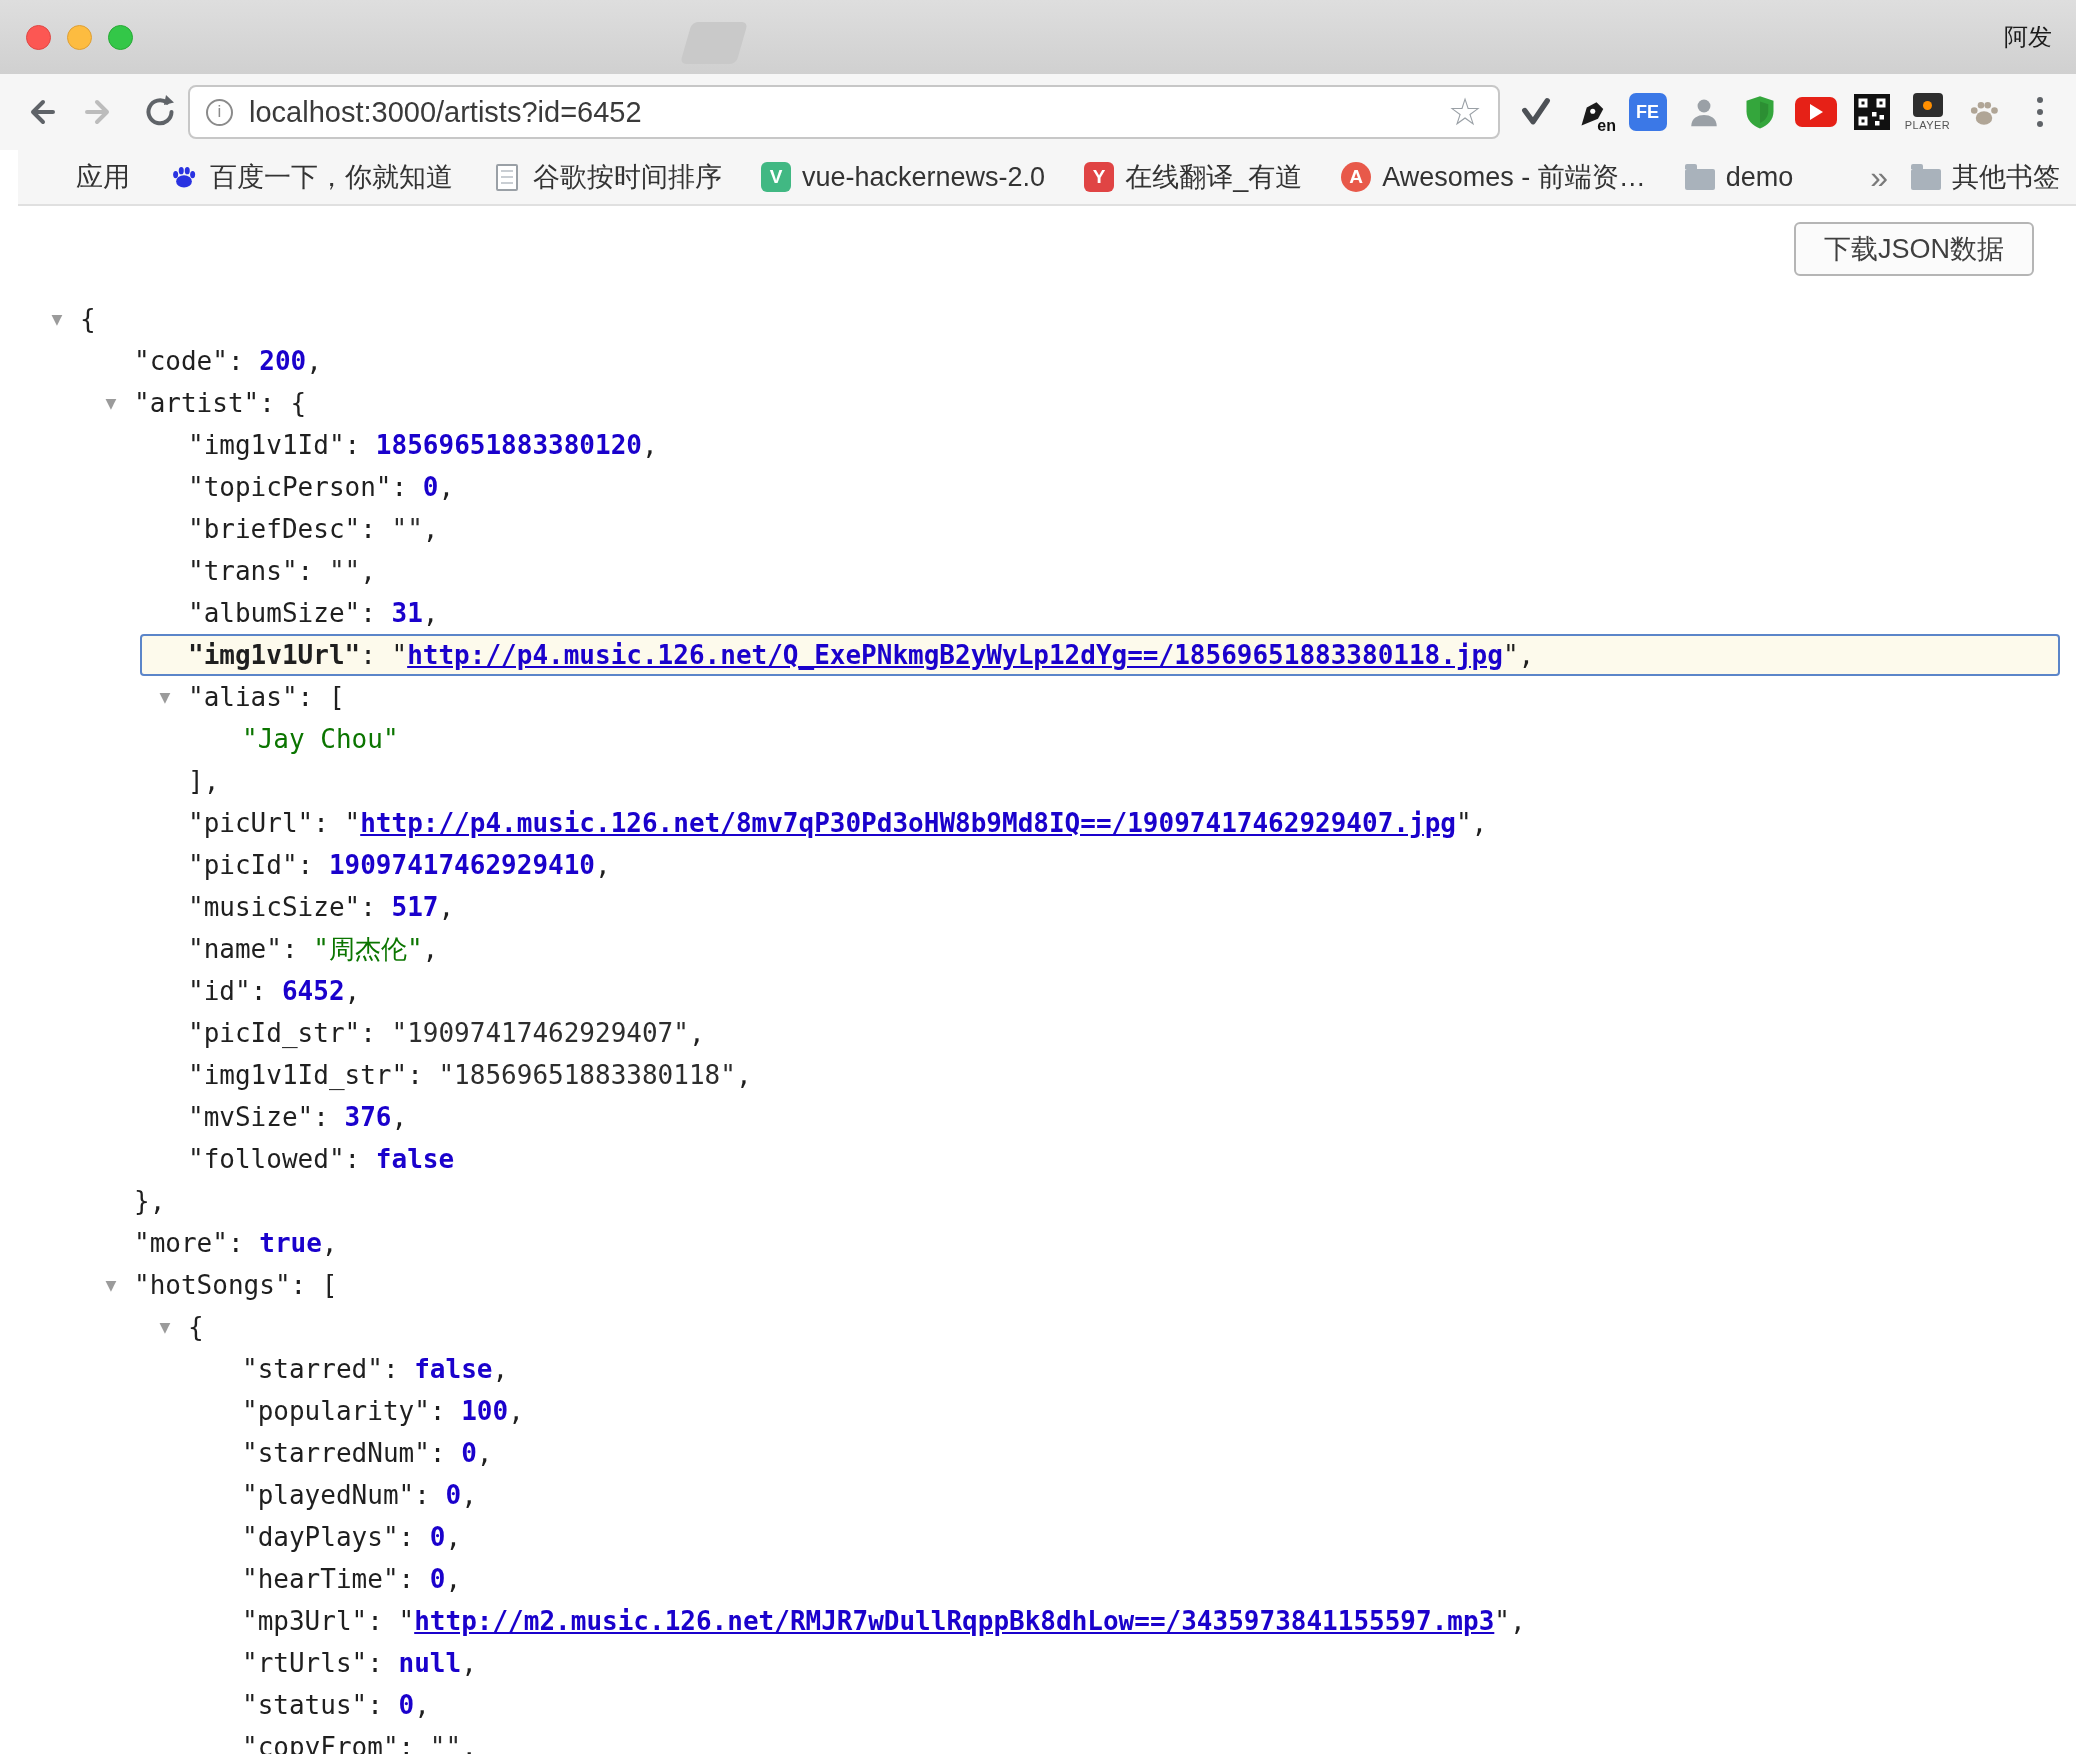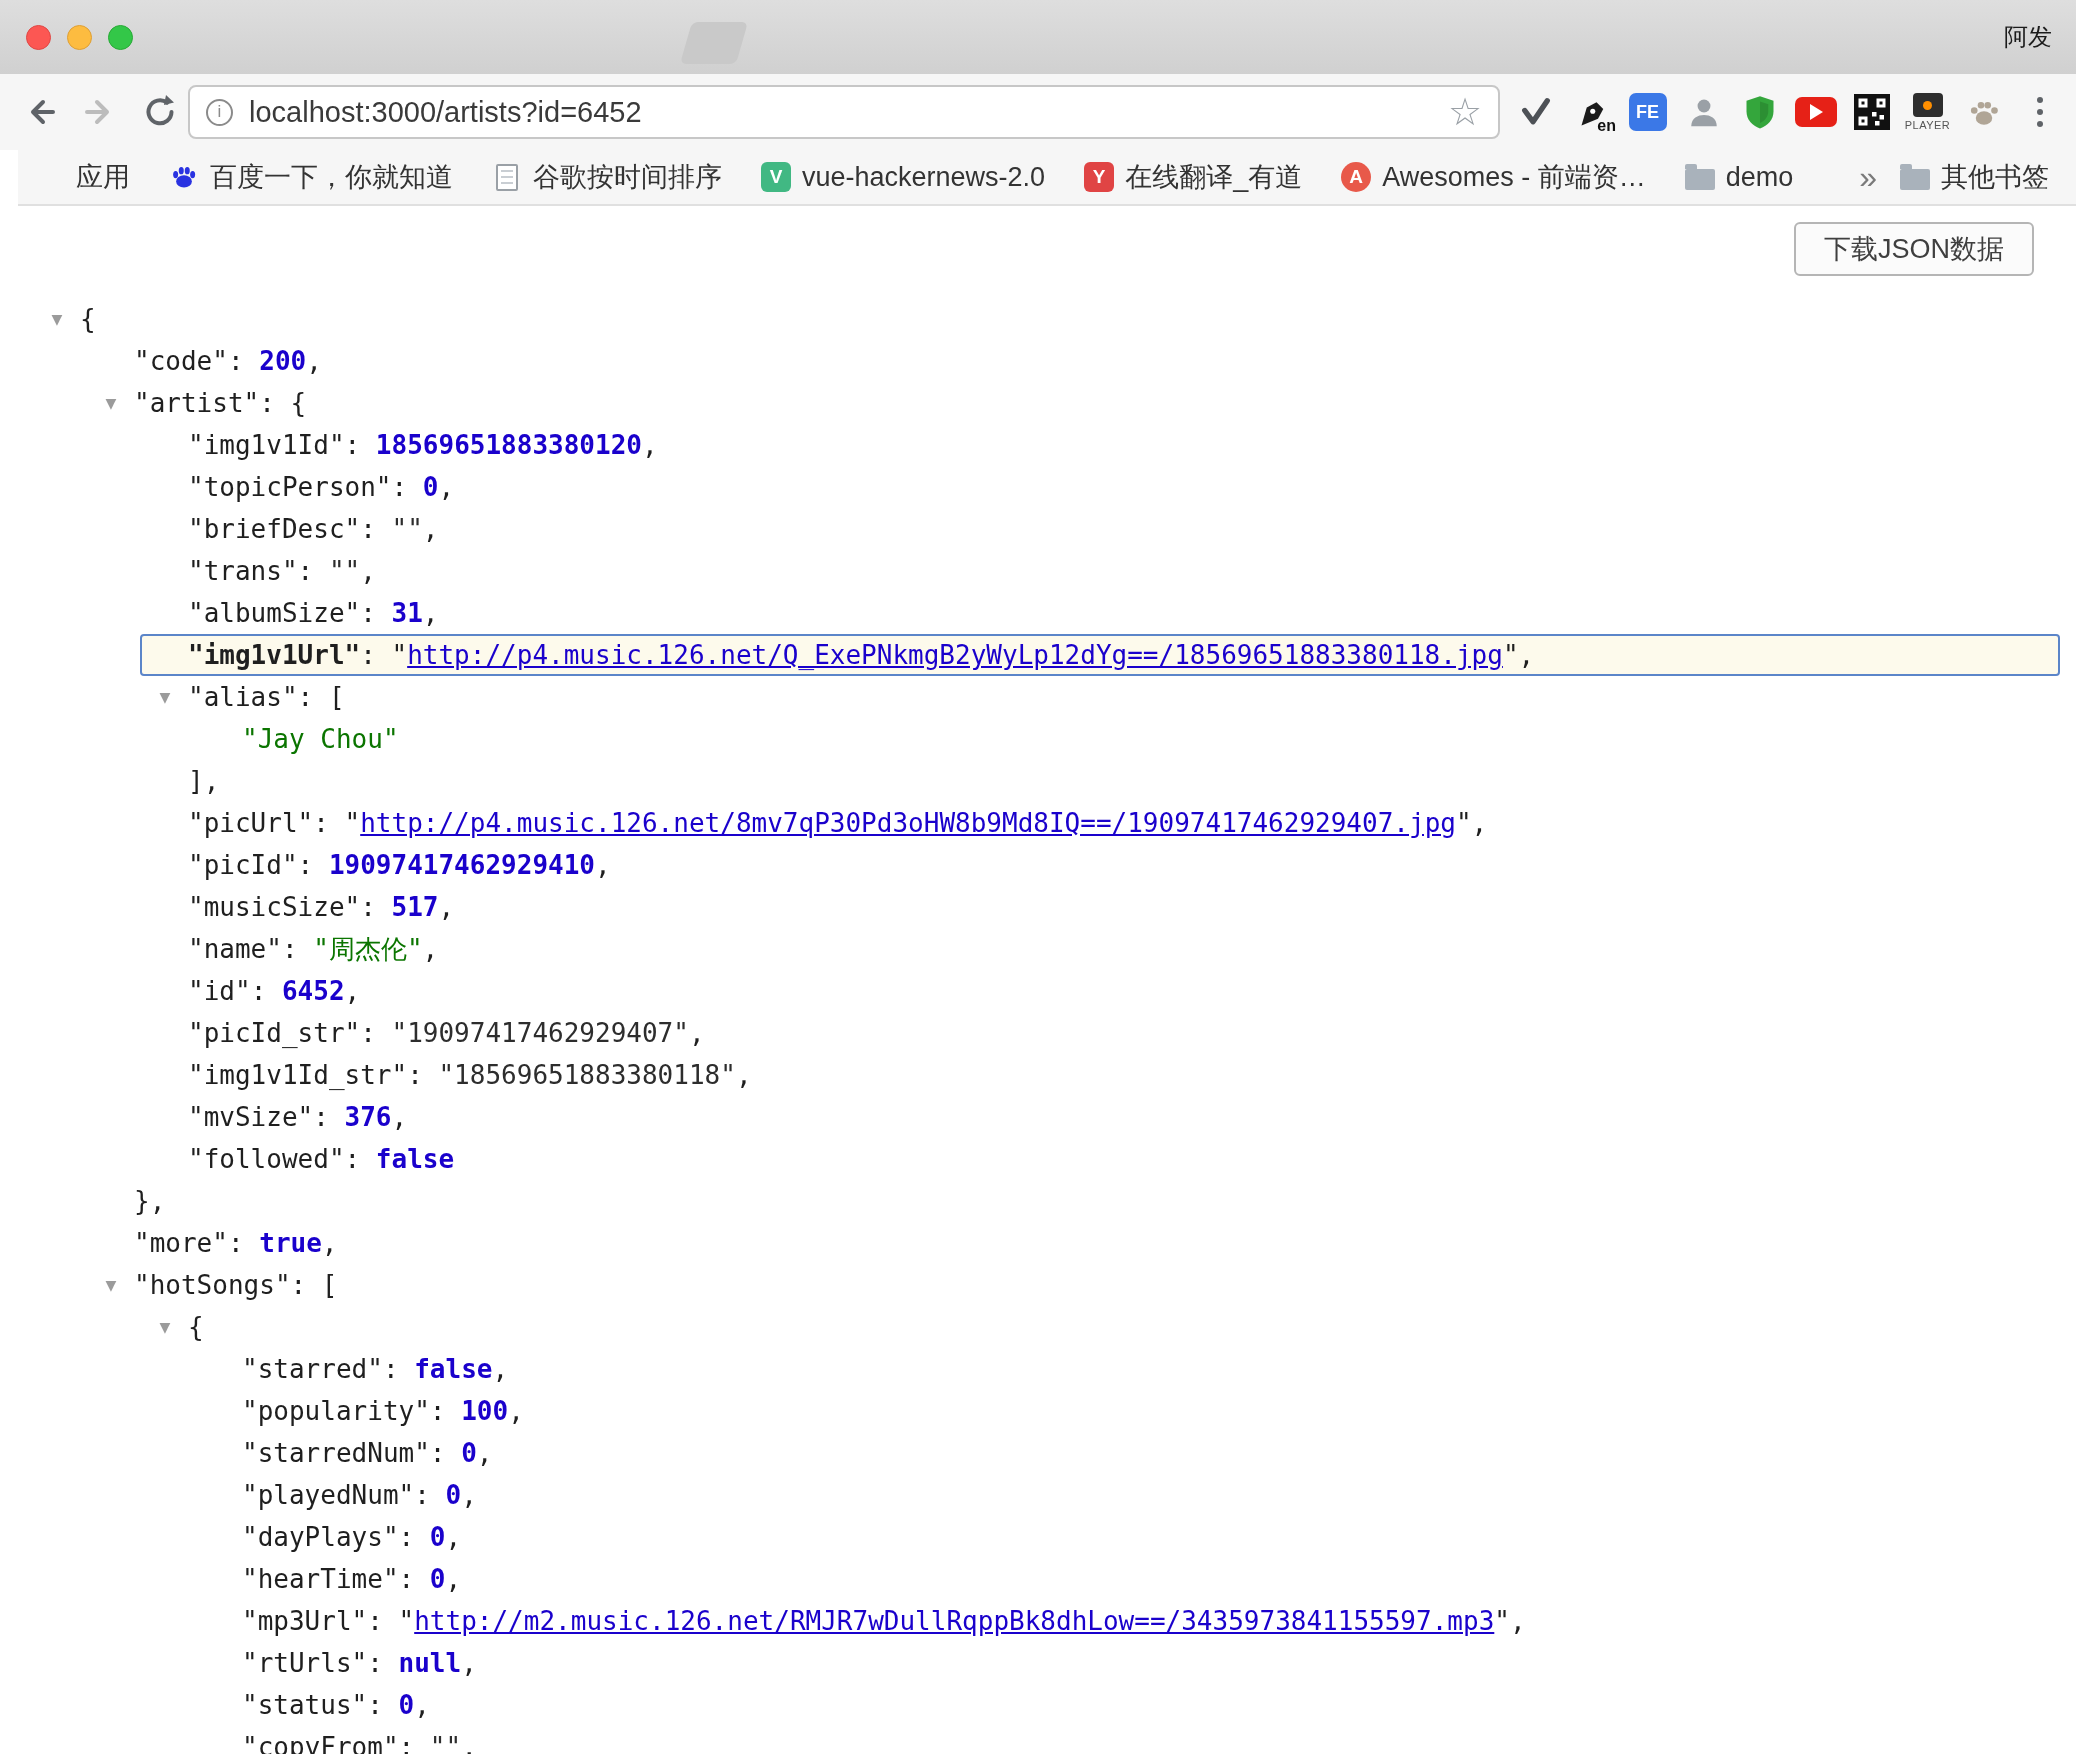--- a/index.html
+++ b/index.html
@@ -48,21 +48,21 @@
   .expl-txt{font-size:11px;color:#555;font-style:normal;letter-spacing:.5px}
   .exdots{display:flex;flex-direction:column;gap:6px}
   .exdots i{width:6px;height:6px;background:#5f6368;border-radius:50%}
 
   
   .bookmarks{position:absolute;top:150px;left:18px;right:0;height:56px;background:#f6f6f6;
        border-bottom:2px solid #e0e0e0;display:flex;align-items:center;padding:0 16px;box-sizing:border-box}
   .bm-item{display:flex;align-items:center;gap:10px;margin-right:38px;cursor:pointer}
   .bm-label{font-size:27px;color:#333;white-space:nowrap}
   .bm-right{margin-left:auto;display:flex;align-items:center;gap:22px}
-  .bm-right .bm-item{margin-right:11px}
+  .bm-right .bm-item{margin-right:0}
   .bm-chevron{font-size:32px;color:#7a7a7a}
   .ic{width:32px;height:32px;display:inline-flex;align-items:center;justify-content:center;flex:none}
   .ic-apps{display:inline-grid;grid-template-columns:repeat(3,8px);grid-auto-rows:8px;gap:3px}
   .ic-apps i{border-radius:1.5px}
   .ic-apps i:nth-child(1){background:#e94335}.ic-apps i:nth-child(2){background:#fbbc05}
   .ic-apps i:nth-child(3){background:#34a853}.ic-apps i:nth-child(4){background:#4285f4}
   .ic-apps i:nth-child(5){background:#e94335}.ic-apps i:nth-child(6){background:#fbbc05}
   .ic-apps i:nth-child(7){background:#34a853}.ic-apps i:nth-child(8){background:#4285f4}
   .ic-apps i:nth-child(9){background:#e94335}
   .bisvg{width:30px;height:30px}
@@ -91,21 +91,21 @@
   .jline{position:relative;height:42px;line-height:42px;white-space:nowrap}
   .jline.hl{background:#fdfaec;border:2px solid #5b85c9;border-radius:4px;line-height:38px;
        margin-right:16px;box-sizing:border-box}
   .hl .jkey{font-weight:bold}
   .expander{position:absolute;top:0;width:26px;text-align:center;font-size:18px;color:#9b9b9b;
        line-height:42px;cursor:pointer}
   .jkey,.jpun{color:#1f1f1f}
   .jnum,.jbool,.jnull{color:#1A01CC;font-weight:bold}
   .jstr{color:#0B7500}
   .jsdark{color:#2d2d2d}
-  .jlink{color:#1A01CC;font-weight:normal;text-decoration:underline;cursor:pointer}
+  .jlink{color:#1A01CC;font-weight:bold;text-decoration:underline;cursor:pointer}
 </style>
 </head>
 <body>
 
 <div class="tabstrip">
   <div class="lights">
     <span class="light red"></span>
     <span class="light yellow"></span>
     <span class="light green"></span>
   </div>

